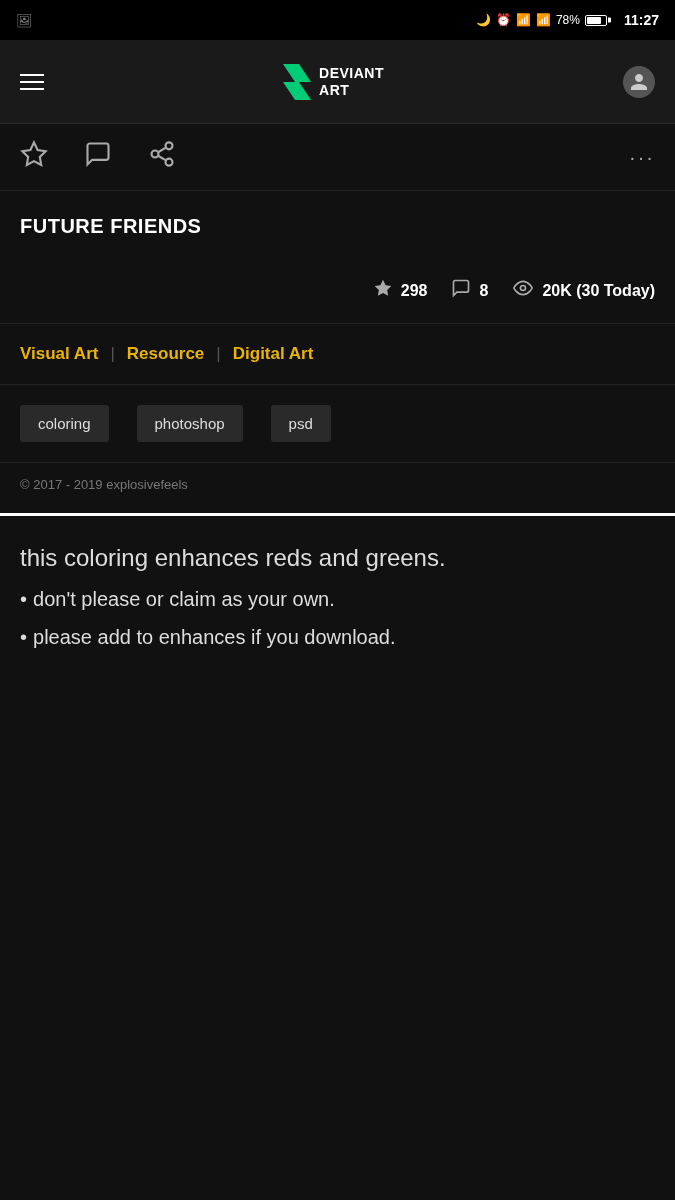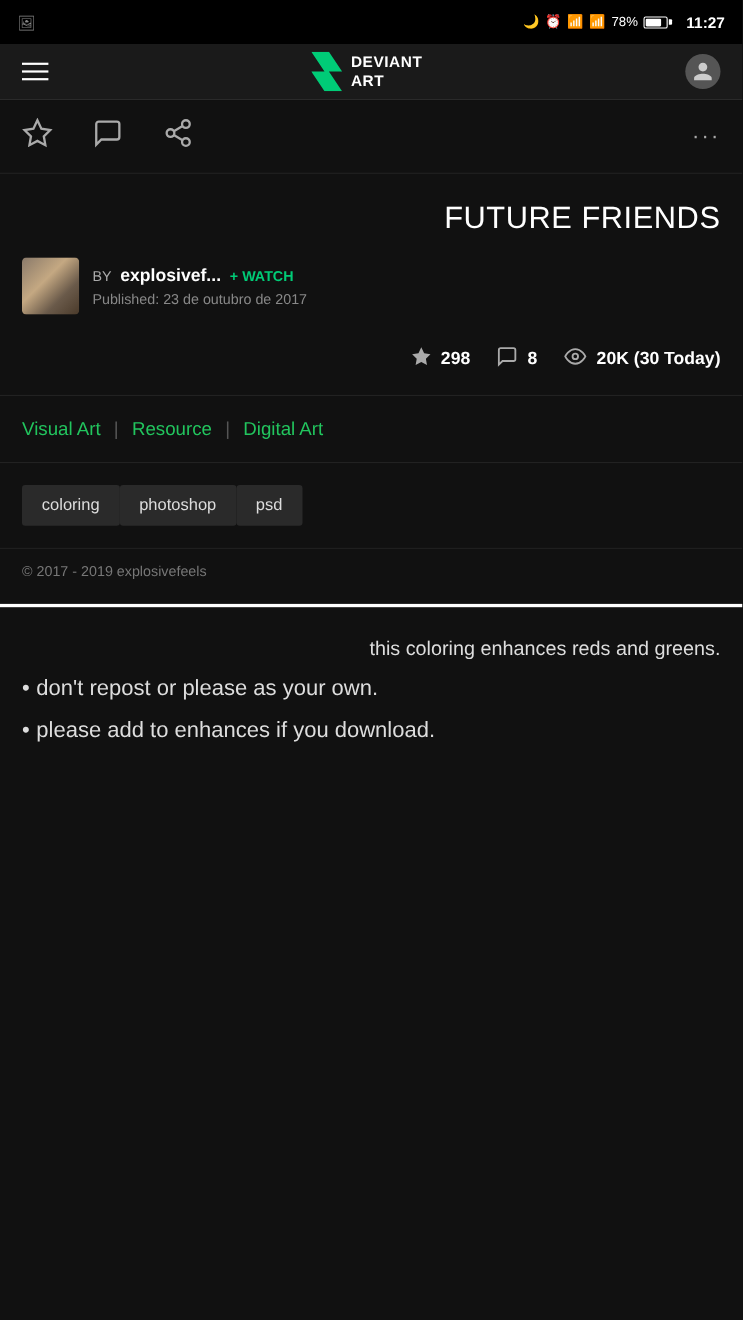--- a/index.html
+++ b/index.html
@@ -62,21 +62,21 @@
       top: 1px;
       height: calc(100% - 2px);
       width: 70%;
       background: #ffffff;
       border-radius: 1px;
     }
 
     
     .navbar {
       background: #1a1a1a;
-      height: 51px;
+      height: 84px;
       display: flex;
       align-items: center;
       justify-content: space-between;
       padding: 12px 20px;
       border-bottom: 1px solid #2a2a2a;
     }
     .nav-hamburger {
       display: flex;
       flex-direction: column;
       gap: 5px;
@@ -144,27 +144,26 @@
       font-size: 20px;
       cursor: pointer;
       letter-spacing: 2px;
     }
 
     
     .art-info {
       padding: 24px 20px 0;
     }
     .art-title {
-      font-size: 28px;
-      font-weight: 400;
+      font-size: 20px;
+      font-weight: 700;
       color: #ffffff;
       letter-spacing: 0.5px;
       margin-bottom: 20px;
       text-transform: uppercase;
-      text-align: right;
     }
     .author-row {
       display: flex;
       align-items: center;
       gap: 12px;
       margin-bottom: 8px;
     }
     .author-avatar {
       width: 52px;
       height: 52px;
@@ -237,38 +236,38 @@
       padding: 20px 20px;
       border-bottom: 1px solid #222;
     }
     .categories-row {
       display: flex;
       align-items: center;
       gap: 0;
       font-size: 17px;
     }
     .cat-item {
-      font-weight: 400;
-      color: #22c55e;
+      font-weight: 700;
+      color: #eab308;
       font-size: 17px;
     }
     .cat-separator {
       color: #555;
       margin: 0 12px;
       font-weight: 300;
     }
 
     
     .tags-section {
       padding: 20px 20px;
       border-bottom: 1px solid #222;
     }
     .tags-row {
       display: flex;
-      gap: 0;
+      gap: 28px;
       flex-wrap: wrap;
     }
     .tag-item {
       background: #2a2a2a;
       color: #dddddd;
       padding: 10px 18px;
       font-size: 15px;
       border-radius: 3px;
       cursor: pointer;
     }
@@ -281,24 +280,23 @@
     .copyright-text {
       color: #777;
       font-size: 13px;
     }
 
     
     .description-section {
       padding: 24px 20px;
     }
     .desc-text {
-      font-size: 18px;
+      font-size: 24px;
       color: #dddddd;
       line-height: 1.5;
-      text-align: right;
     }
     .desc-bullet {
       display: flex;
       align-items: flex-start;
       gap: 6px;
       margin-top: 8px;
       font-size: 20px;
       color: #dddddd;
       line-height: 1.5;
     }
@@ -367,33 +365,20 @@
       <line x1="8.6" y1="13.5" x2="15.4" y2="17.5"></line>
       <line x1="15.4" y1="6.5" x2="8.6" y2="10.5"></line>
     </svg>
   </div>
   <div class="more-dots">···</div>
 </div>
 
 <div class="art-info">
   <h1 class="art-title">FUTURE FRIENDS</h1>
 
-  <div class="author-row">
-    <div class="author-avatar">
-      <div class="avatar-img"></div>
-    </div>
-    <div class="author-info">
-      <div class="author-name-row">
-        <span class="by-label">BY</span>
-        <span class="author-name">explosivef...</span>
-        <span class="watch-btn">+ WATCH</span>
-      </div>
-      <div class="publish-date">Published: 23 de outubro de 2017</div>
-    </div>
-  </div>
 </div>
 
 <div class="stats-row">
   <div class="stat-item">
     <span class="stat-icon">
       <svg width="20" height="20" viewBox="0 0 24 24" fill="#aaa">
         <polygon points="12,2 15.1,8.6 22,9.6 17,14.5 18.2,21.4 12,18.1 5.8,21.4 7,14.5 2,9.6 8.9,8.6"></polygon>
       </svg>
     </span>
     <span class="stat-value">298</span>
@@ -436,19 +421,19 @@
 </div>
 
 <div class="copyright-section">
   <span class="copyright-text">© 2017 - 2019 explosivefeels</span>
 </div>
 
 <div class="description-section">
   <p class="desc-text">this coloring enhances reds and greens.</p>
   <div class="desc-bullet">
     <span class="bullet-char">•</span>
-    <span>don't repost or please as your own.</span>
+    <span>don't please or claim as your own.</span>
   </div>
   <div class="desc-bullet">
     <span class="bullet-char">•</span>
     <span>please add to enhances if you download.</span>
   </div>
 </div>
 
 </body></html>

